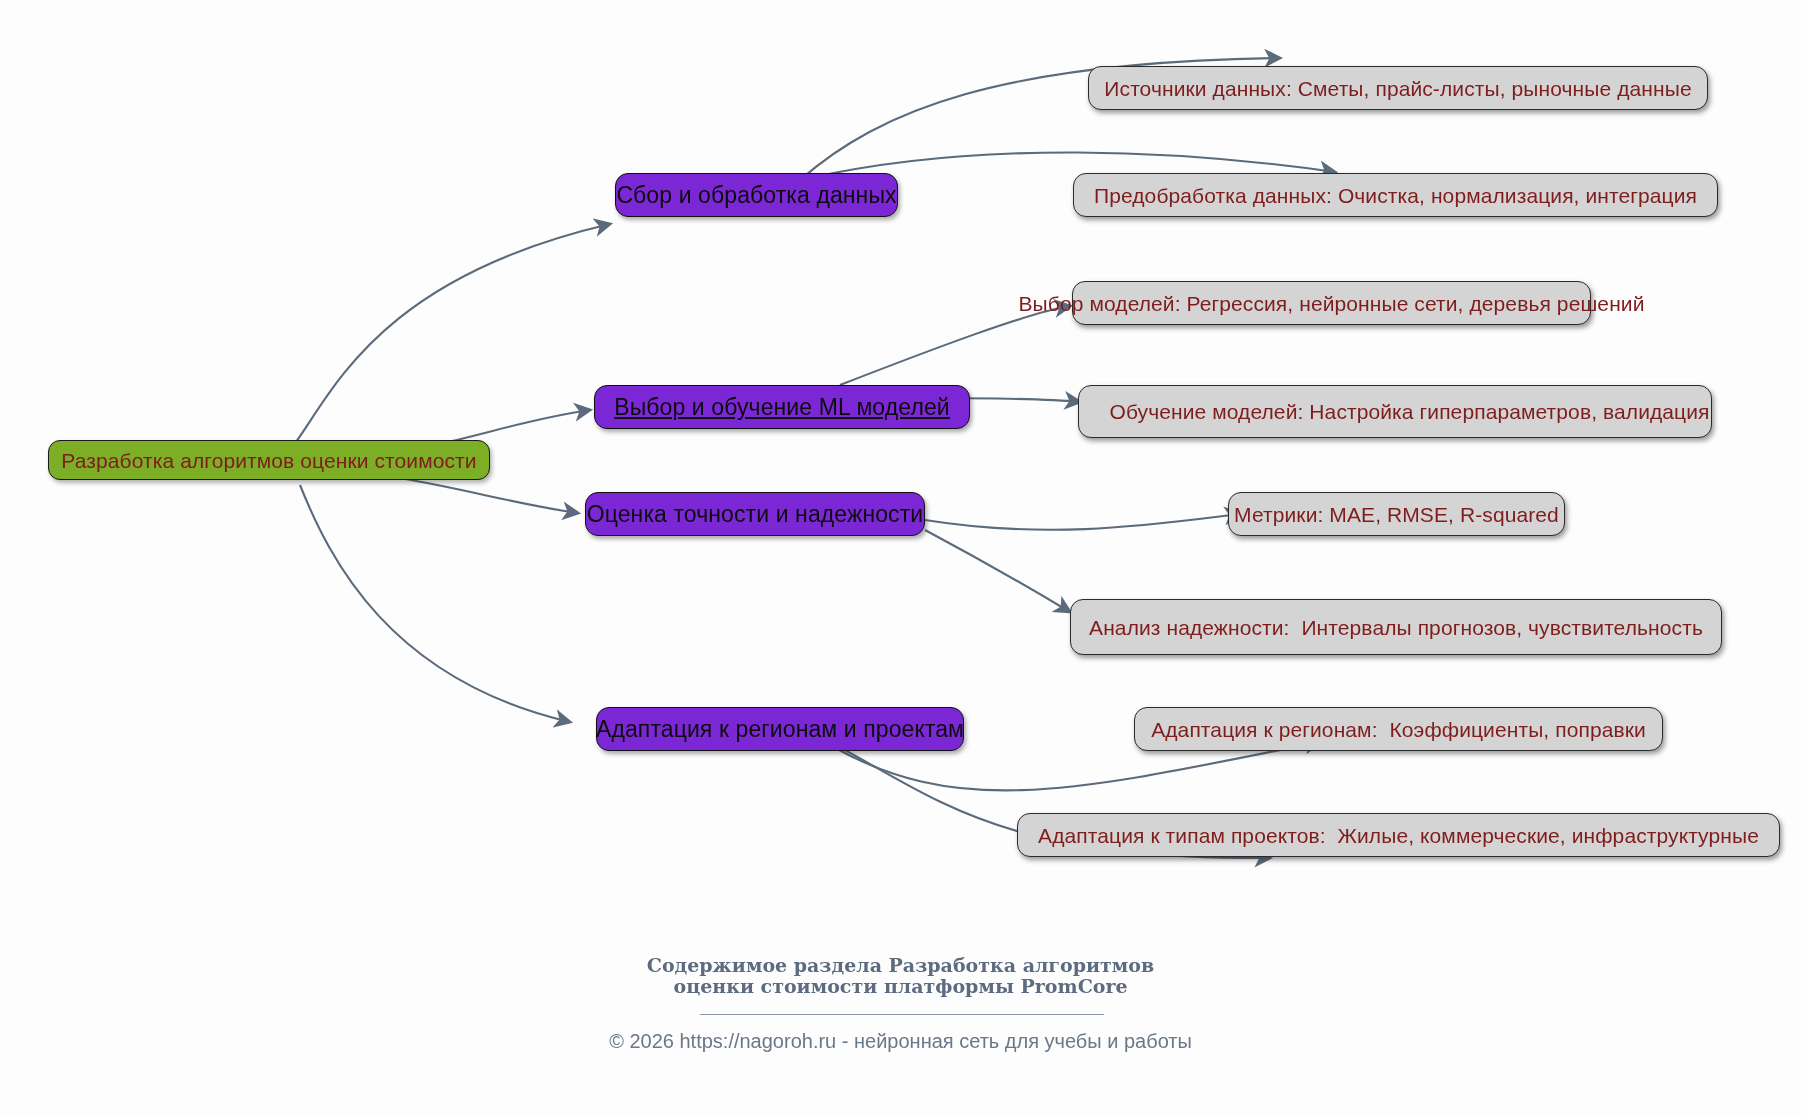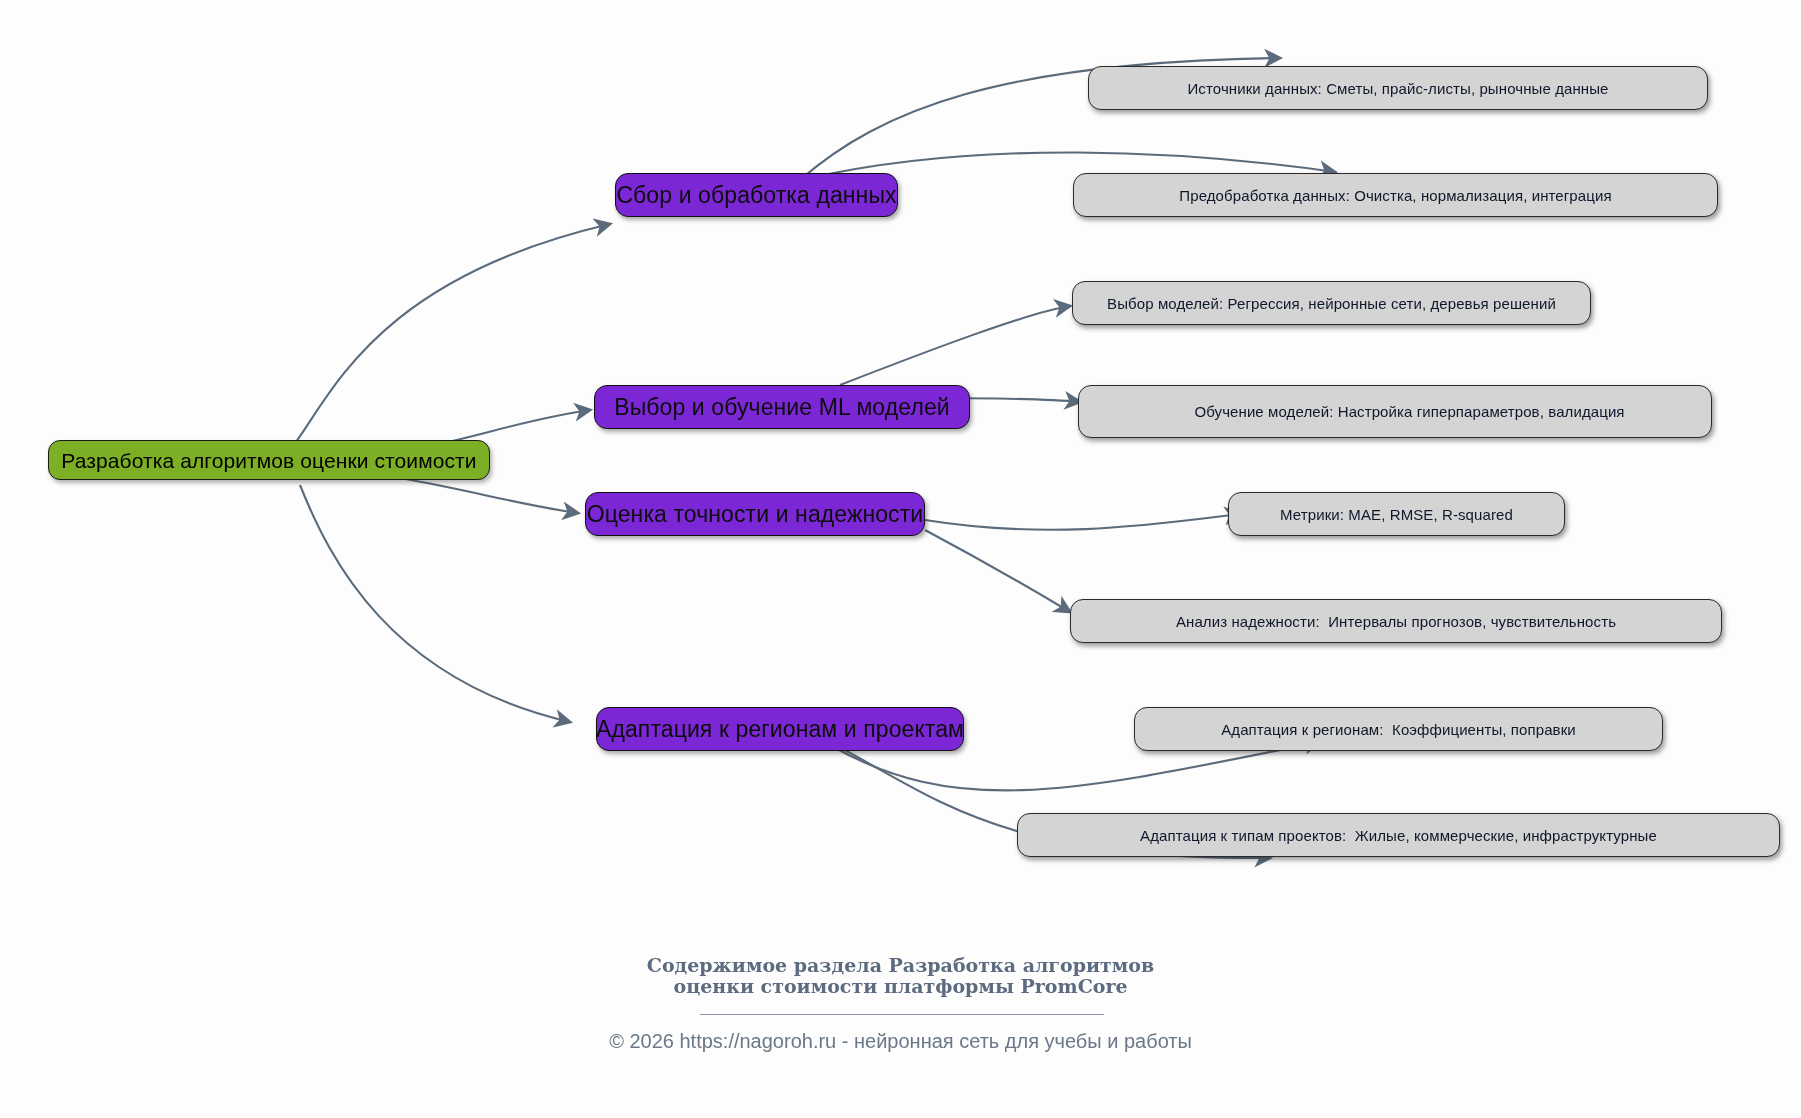--- a/index.html
+++ b/index.html
@@ -41,43 +41,43 @@
     justify-content: center;
     white-space: pre;
     line-height: 1;
     letter-spacing: 0.1px;
   }
 
   .node-root {
     background: #7CAE26;
     border: 1.6px solid #1a1a1a;
     border-radius: 12px;
-    color: #000000;
+    color: #7f1d1d;
     font-size: 21px;
     padding: 0 14px;
     box-shadow: 2px 3px 4px rgba(40,40,40,0.35);
   }
 
   .node-branch {
     background: #7C27D6;
     border: 1.6px solid #111111;
     border-radius: 13px;
     color: #0d0d0d;
     font-size: 23px;
     font-weight: 500;
     padding: 0 16px;
     box-shadow: 2px 3px 4px rgba(40,40,40,0.38);
   }
 
   .node-leaf {
     background: #D4D4D4;
     border: 1.5px solid #2a2a2a;
     border-radius: 13px;
-    color: #0f172a;
-    font-size: 15px;
+    color: #7f1d1d;
+    font-size: 21px;
     padding: 0 18px;
     box-shadow: 2px 3px 5px rgba(30,30,30,0.45);
   }
 
   #footer-title {
     position: absolute;
     left: 0;
     top: 955px;
     width: 1801px;
     text-align: center;
@@ -150,41 +150,41 @@
   </div>
 
   <div class="node node-leaf" style="left:1088px; top:66px; width:620px; height:44px;">
     <span>Источники данных: Сметы, прайс-листы, рыночные данные</span>
   </div>
 
   <div class="node node-leaf" style="left:1073px; top:173px; width:645px; height:44px;">
     <span>Предобработка данных: Очистка, нормализация, интеграция</span>
   </div>
 
-  <div class="node node-branch" style="left:594px; top:385px; width:376px; height:44px;">
+  <div class="node node-branch" style="left:594px; top:385px; width:376px; height:44px;text-decoration:underline;">
     <span>Выбор и обучение ML моделей</span>
   </div>
 
   <div class="node node-leaf" style="left:1072px; top:281px; width:519px; height:44px;">
     <span>Выбор моделей: Регрессия, нейронные сети, деревья решений</span>
   </div>
 
   <div class="node node-leaf" style="left:1078px; top:385px; width:634px; height:53px;padding-left:47px;">
     <span>Обучение моделей: Настройка гиперпараметров, валидация</span>
   </div>
 
   <div class="node node-branch" style="left:585px; top:492px; width:340px; height:44px;">
     <span>Оценка точности и надежности</span>
   </div>
 
   <div class="node node-leaf" style="left:1228px; top:492px; width:337px; height:44px;">
     <span>Метрики: MAE, RMSE, R-squared</span>
   </div>
 
-  <div class="node node-leaf" style="left:1070px; top:599px; width:652px; height:44px;">
+  <div class="node node-leaf" style="left:1070px; top:599px; width:652px; height:56px;">
     <span>Анализ надежности:  Интервалы прогнозов, чувствительность</span>
   </div>
 
   <div class="node node-branch" style="left:596px; top:707px; width:368px; height:44px;">
     <span>Адаптация к регионам и проектам</span>
   </div>
 
   <div class="node node-leaf" style="left:1134px; top:707px; width:529px; height:44px;">
     <span>Адаптация к регионам:  Коэффициенты, поправки</span>
   </div>

